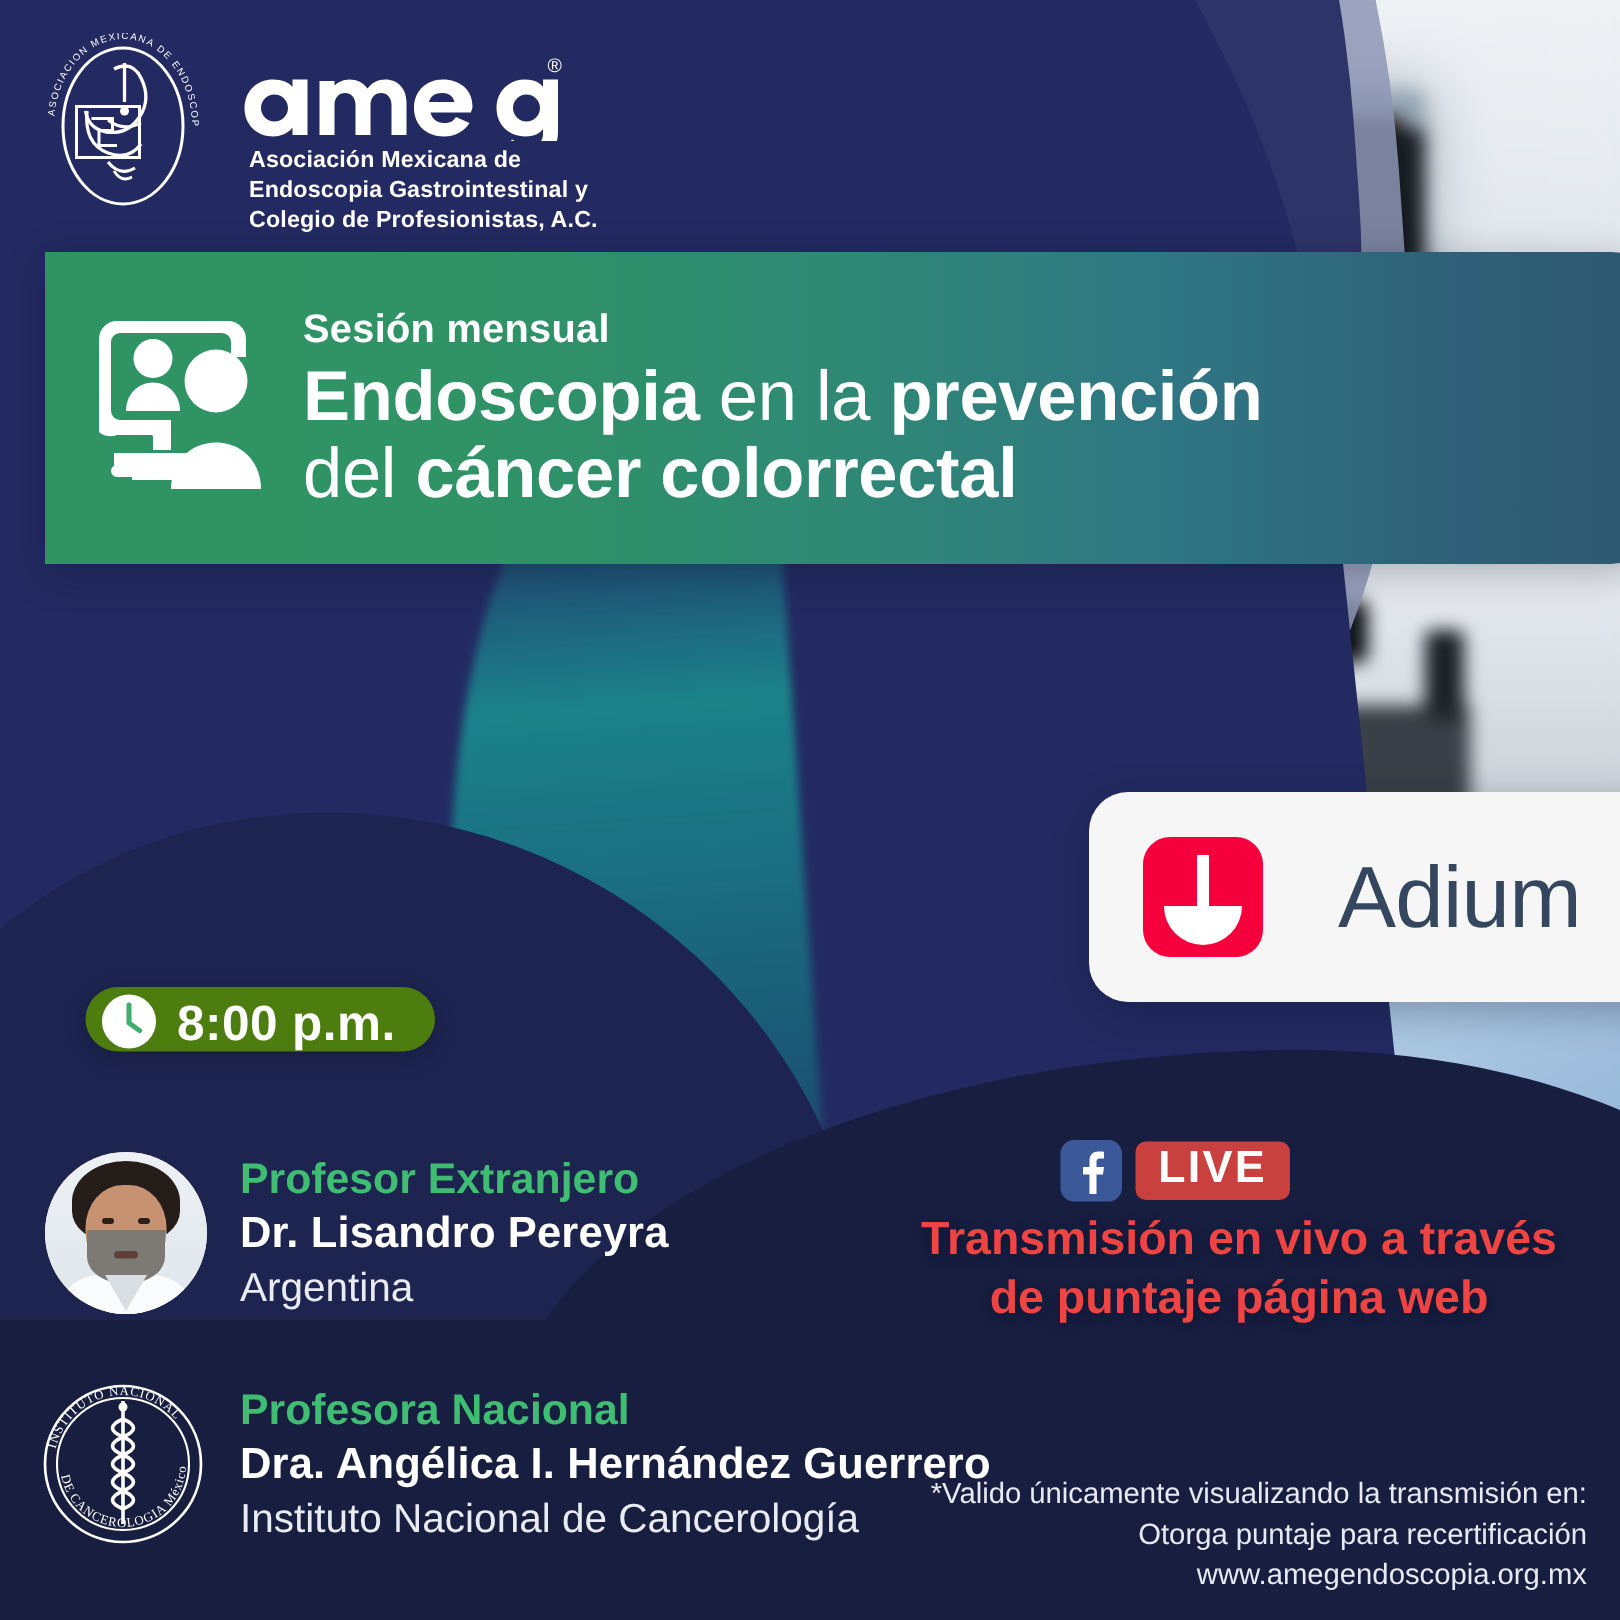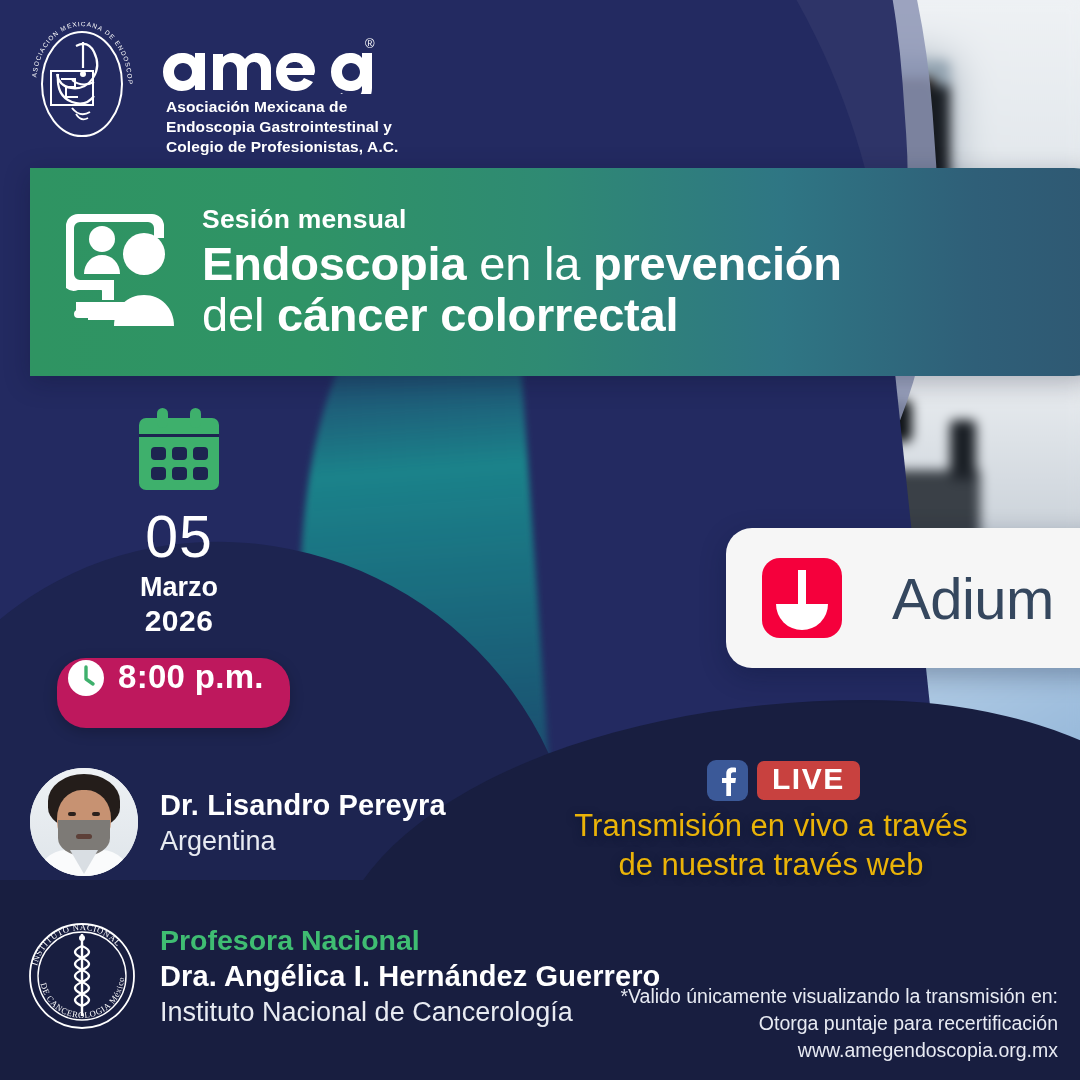--- a/index.html
+++ b/index.html
@@ -168,22 +168,22 @@
 
   
   .datebox{position:absolute;left:126px;top:408px;z-index:45;text-align:center;width:106px;}
   .cal-icon{width:86px;height:88px;margin:0 auto;display:block;}
   .day{color:#fff;font-size:59px;font-weight:300;line-height:1;margin-top:12px;letter-spacing:1px;}
   .month{color:#fff;font-size:27px;font-weight:700;line-height:1.18;margin-top:5px;}
   .year{color:#fff;font-size:30px;font-weight:800;line-height:1.15;letter-spacing:.5px;}
 
   
   .timepill{
-    position:absolute;left:57px;top:658px;z-index:45;height:70px;
-    background:#be185d;border-radius:29px;display:flex;align-items:flex-start;
+    position:absolute;left:57px;top:658px;z-index:45;height:43px;
+    background:#4d7c0f;border-radius:29px;display:flex;align-items:flex-end;
     padding:0 26px 0 9px;gap:12px;box-shadow:0 4px 14px rgba(0,0,0,.22);
   }
   .clock-icon{width:40px;height:40px;flex:0 0 auto;}
   .time-text{color:#fff;font-size:33px;font-weight:800;letter-spacing:.3px;}
 
   
   .speaker{position:absolute;z-index:45;display:flex;align-items:center;gap:22px;}
   .sp1{left:30px;top:768px;}
   .sp2{left:26px;top:920px;}
   .avatar{
@@ -216,22 +216,22 @@
   .adium-mark{width:84px;height:84px;flex:0 0 auto;}
   .adium-word{color:#35475e;font-size:58px;font-weight:400;letter-spacing:-.5px;margin-left:24px;}
 
   
   .fblive{position:absolute;left:707px;top:760px;z-index:46;display:flex;align-items:center;gap:9px;}
   .fb-badge{width:41px;height:41px;border-radius:9px;background:#3b5998;
     display:flex;align-items:center;justify-content:center;}
   .live-badge{background:#c8413f;border-radius:7px;color:#fff;font-size:30px;font-weight:700;
     padding:1px 15px 4px;letter-spacing:1.5px;}
   .stream-text{
-    position:absolute;left:531px;top:806px;width:480px;z-index:46;text-align:center;
-    color:#eab308;font-size:31px;font-weight:400;line-height:1.26;
+    position:absolute;left:586px;top:806px;width:480px;z-index:46;text-align:center;
+    color:#ef4444;font-size:31px;font-weight:700;line-height:1.26;
     text-shadow:0 2px 8px rgba(10,20,45,.75);
   }
 
   
   .footnote{
     position:absolute;right:22px;bottom:16px;z-index:46;text-align:right;
     color:#e7eaf2;font-size:19.5px;font-weight:300;line-height:1.38;
   }
 </style>
 </head>
@@ -339,37 +339,20 @@
       </g>
     </svg>
     <div class="banner-text">
       <p class="kicker">Sesión mensual</p>
       <h1 class="title">
         <b>Endoscopia</b><span> en la </span><b>prevención</b><br><span>del </span><b>cáncer colorrectal</b>
       </h1>
     </div>
   </div>
 
-  <div class="datebox">
-    <svg class="cal-icon" viewBox="0 0 86 88">
-      <rect x="3" y="10" width="80" height="72" rx="7" fill="#3eb06c"></rect>
-      <rect x="3" y="26" width="80" height="3" fill="#1d2450"></rect>
-      <rect x="21" y="0" width="11" height="20" rx="5.5" fill="#3eb06c"></rect>
-      <rect x="54" y="0" width="11" height="20" rx="5.5" fill="#3eb06c"></rect>
-      <rect x="15" y="39" width="15" height="13" rx="4" fill="#1d2450"></rect>
-      <rect x="36" y="39" width="15" height="13" rx="4" fill="#1d2450"></rect>
-      <rect x="57" y="39" width="15" height="13" rx="4" fill="#1d2450"></rect>
-      <rect x="15" y="59" width="15" height="13" rx="4" fill="#1d2450"></rect>
-      <rect x="36" y="59" width="15" height="13" rx="4" fill="#1d2450"></rect>
-      <rect x="57" y="59" width="15" height="13" rx="4" fill="#1d2450"></rect>
-    </svg>
-    <div class="day">05</div>
-    <div class="month">Marzo</div>
-    <div class="year">2026</div>
-  </div>
 
   <div class="timepill">
     <svg class="clock-icon" viewBox="0 0 40 40">
       <circle cx="20" cy="20" r="18" fill="#fff"></circle>
       <path d="M20 9 V21 L27 26" stroke="#3eb06c" stroke-width="3.4" fill="none" stroke-linecap="round" stroke-linejoin="round"></path>
     </svg>
     <span class="time-text">8:00 p.m.</span>
   </div>
 
   <div class="speaker sp1">
@@ -378,20 +361,21 @@
       <div class="av-px av-shirt"></div>
       <div class="av-px av-hair"></div>
       <div class="av-px av-face"></div>
       <div class="av-px av-beard"></div>
       <div class="av-px av-eye1"></div>
       <div class="av-px av-eye2"></div>
       <div class="av-px av-mouth"></div>
       <div class="av-px av-collar"></div>
     </div>
     <div>
+      <p class="sp-role">Profesor Extranjero</p>
       <p class="sp-name">Dr. Lisandro Pereyra</p>
       <p class="sp-org">Argentina</p>
     </div>
   </div>
 
   <div class="speaker sp2">
     <svg class="incan-seal" viewBox="0 0 112 112">
       <circle cx="56" cy="56" r="52" fill="none" stroke="#fff" stroke-width="1.8"></circle>
       <circle cx="56" cy="56" r="44" fill="none" stroke="#fff" stroke-width="1.4"></circle>
       <defs>
@@ -430,21 +414,21 @@
     <span class="fb-badge">
       <svg width="24" height="30" viewBox="0 0 24 30">
         <path d="M15 30V17h4.3l.7-5H15V8.8c0-1.5.4-2.5 2.5-2.5H20V1.8C19.5 1.7 18 1.6 16.3 1.6c-3.6 0-6 2.2-6 6.2V12H6v5h4.3v13z" fill="#fff"></path>
       </svg>
     </span>
     <span class="live-badge">LIVE</span>
   </div>
 
   <div class="stream-text">
     <div>Transmisión en vivo a través</div>
-    <div>de nuestra través web</div>
+    <div>de puntaje página web</div>
   </div>
 
   <div class="footnote">
     <div>*Valido únicamente visualizando la transmisión en:</div>
     <div>Otorga puntaje para recertificación</div>
     <div>www.amegendoscopia.org.mx</div>
   </div>
 
 </div>
 

